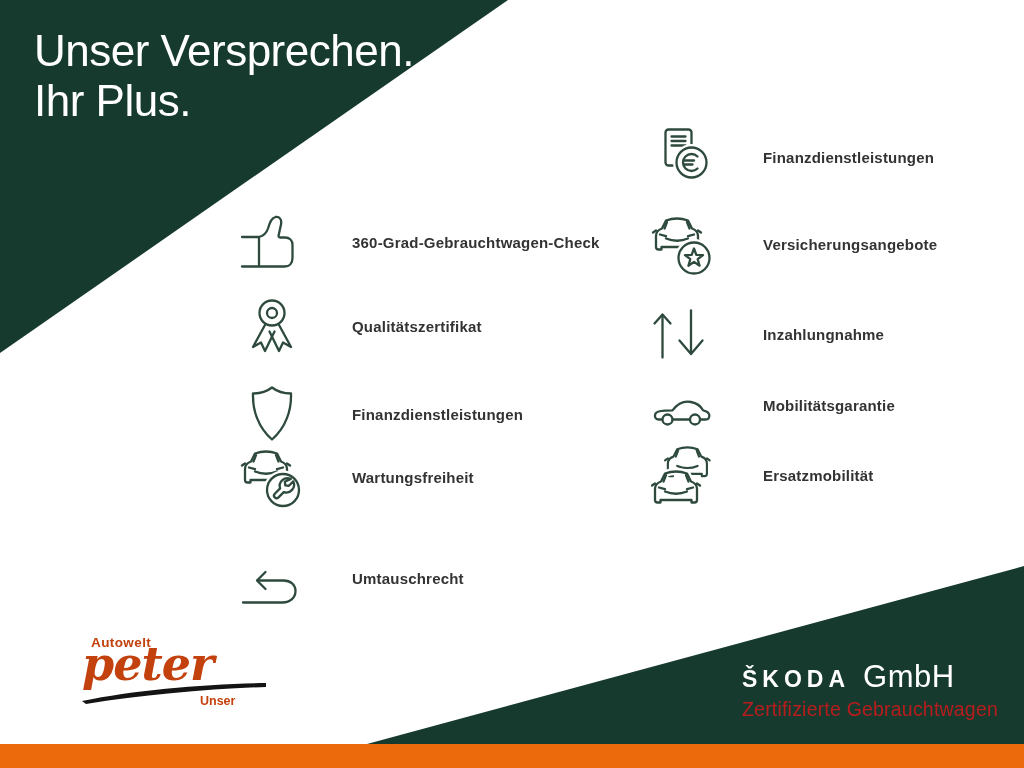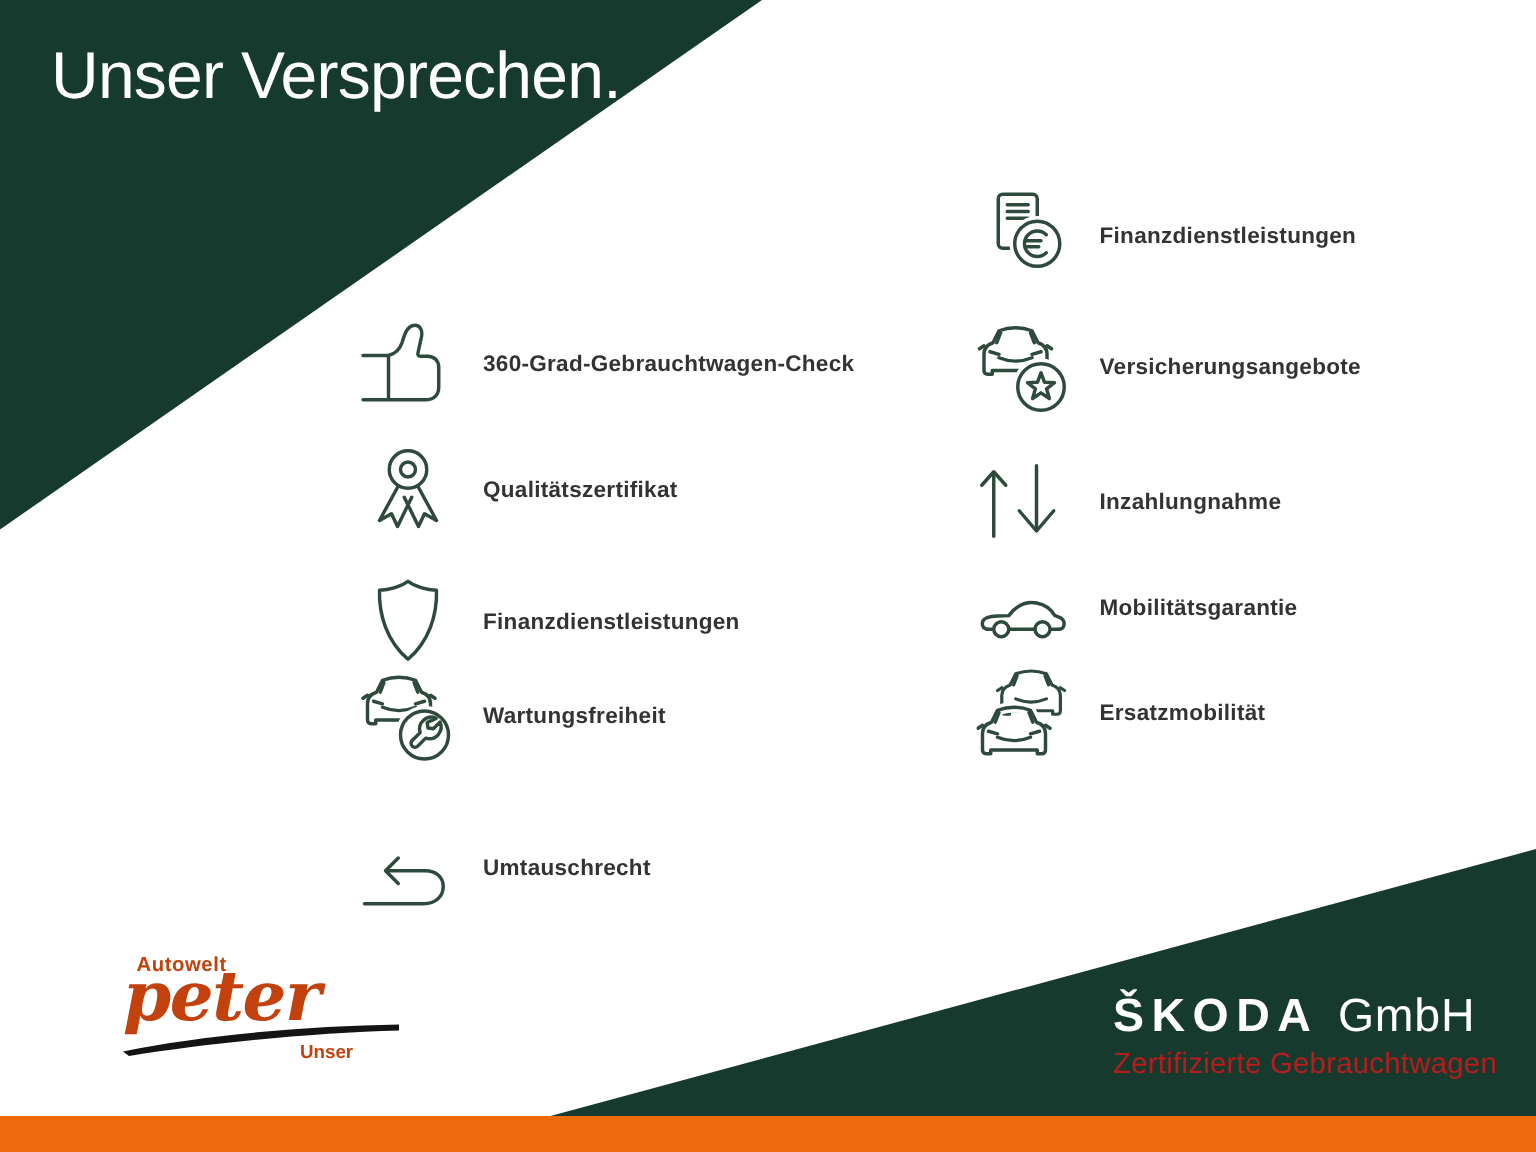--- a/index.html
+++ b/index.html
@@ -22,21 +22,21 @@
     position:absolute;left:0;top:744px;width:1024px;height:24px;
     background:#ec6a0c;
   }
   
   .headline{
     position:absolute;left:34px;top:26px;color:#ffffff;
     font-size:44px;line-height:50px;font-weight:400;letter-spacing:-0.5px;
   }
   
   .row{
-    position:absolute;display:flex;align-items:center;height:64px;gap:18px;
+    position:absolute;display:flex;align-items:center;height:64px;gap:48px;
     white-space:nowrap;
   }
   .icon-box{width:64px;height:64px;flex:0 0 64px;display:flex;align-items:center;justify-content:center;}
   .label{
     font-size:15px;font-weight:700;color:#333333;letter-spacing:0.2px;
   }
   svg.ic{width:64px;height:64px;}
   svg.ic *{stroke:#2d4a3d;fill:none;stroke-width:2.3;stroke-linecap:round;stroke-linejoin:round;}
   svg.ic .wfill{fill:#ffffff;stroke:none;}
   svg.ic .halo{stroke:#ffffff;stroke-width:7;}
@@ -46,35 +46,36 @@
   .dealer .peter{
     position:absolute;left:2px;top:8px;
     font-family:"DejaVu Serif","Liberation Serif",serif;
     font-size:46px;font-weight:700;font-style:italic;letter-spacing:-1px;line-height:44px;
   }
   .dealer .swoosh{position:absolute;left:0;top:48px;}
   .dealer .gmbh{position:absolute;left:120px;top:60px;font-size:12.5px;font-weight:700;}
   
   .brand{position:absolute;left:742px;top:659px;color:#ffffff;}
   .brand .line1{display:flex;align-items:baseline;gap:13px;}
-  .brand .wordmark{font-size:31px;font-weight:700;letter-spacing:5px;}
+  .brand .wordmark{font-size:23px;font-weight:700;letter-spacing:5px;}
   .brand .suffix{font-size:31px;font-weight:400;letter-spacing:0.5px;}
   .brand .tagline{margin-top:3px;font-size:19.5px;font-weight:400;color:#b91c1c;letter-spacing:0.2px;}
 </style>
 </head>
 <body>
 
 <div class="stage">
 
   <div class="tri-top"></div>
   <div class="tri-bottom"></div>
   <div class="orange-bar"></div>
 
   <div class="headline">
     <div>Unser Versprechen.</div>
+    <div>Ihr Plus.</div>
   </div>
 
   <div class="row" style="left:240px;top:210px">
     <div class="icon-box">
       <svg class="ic" viewBox="0 0 64 64">
         <path d="M2,27 H19 M19,27 V56.5 M2,56.5 H44.5 C49.5,56.5 52.5,53 52.5,48 V35 C52.5,30.5 49.5,27.5 45,27.5 H40 C39,27.5 38.4,26.6 38.6,25.5 L41,14.5 C42,9.5 39.5,6.3 35.5,7 C31,8 29.5,13.5 28,18.5 C26.5,23 23,26 19,27"></path>
       </svg>
     </div>
     <span class="label">360-Grad-Gebrauchtwagen-Check</span>
   </div>

